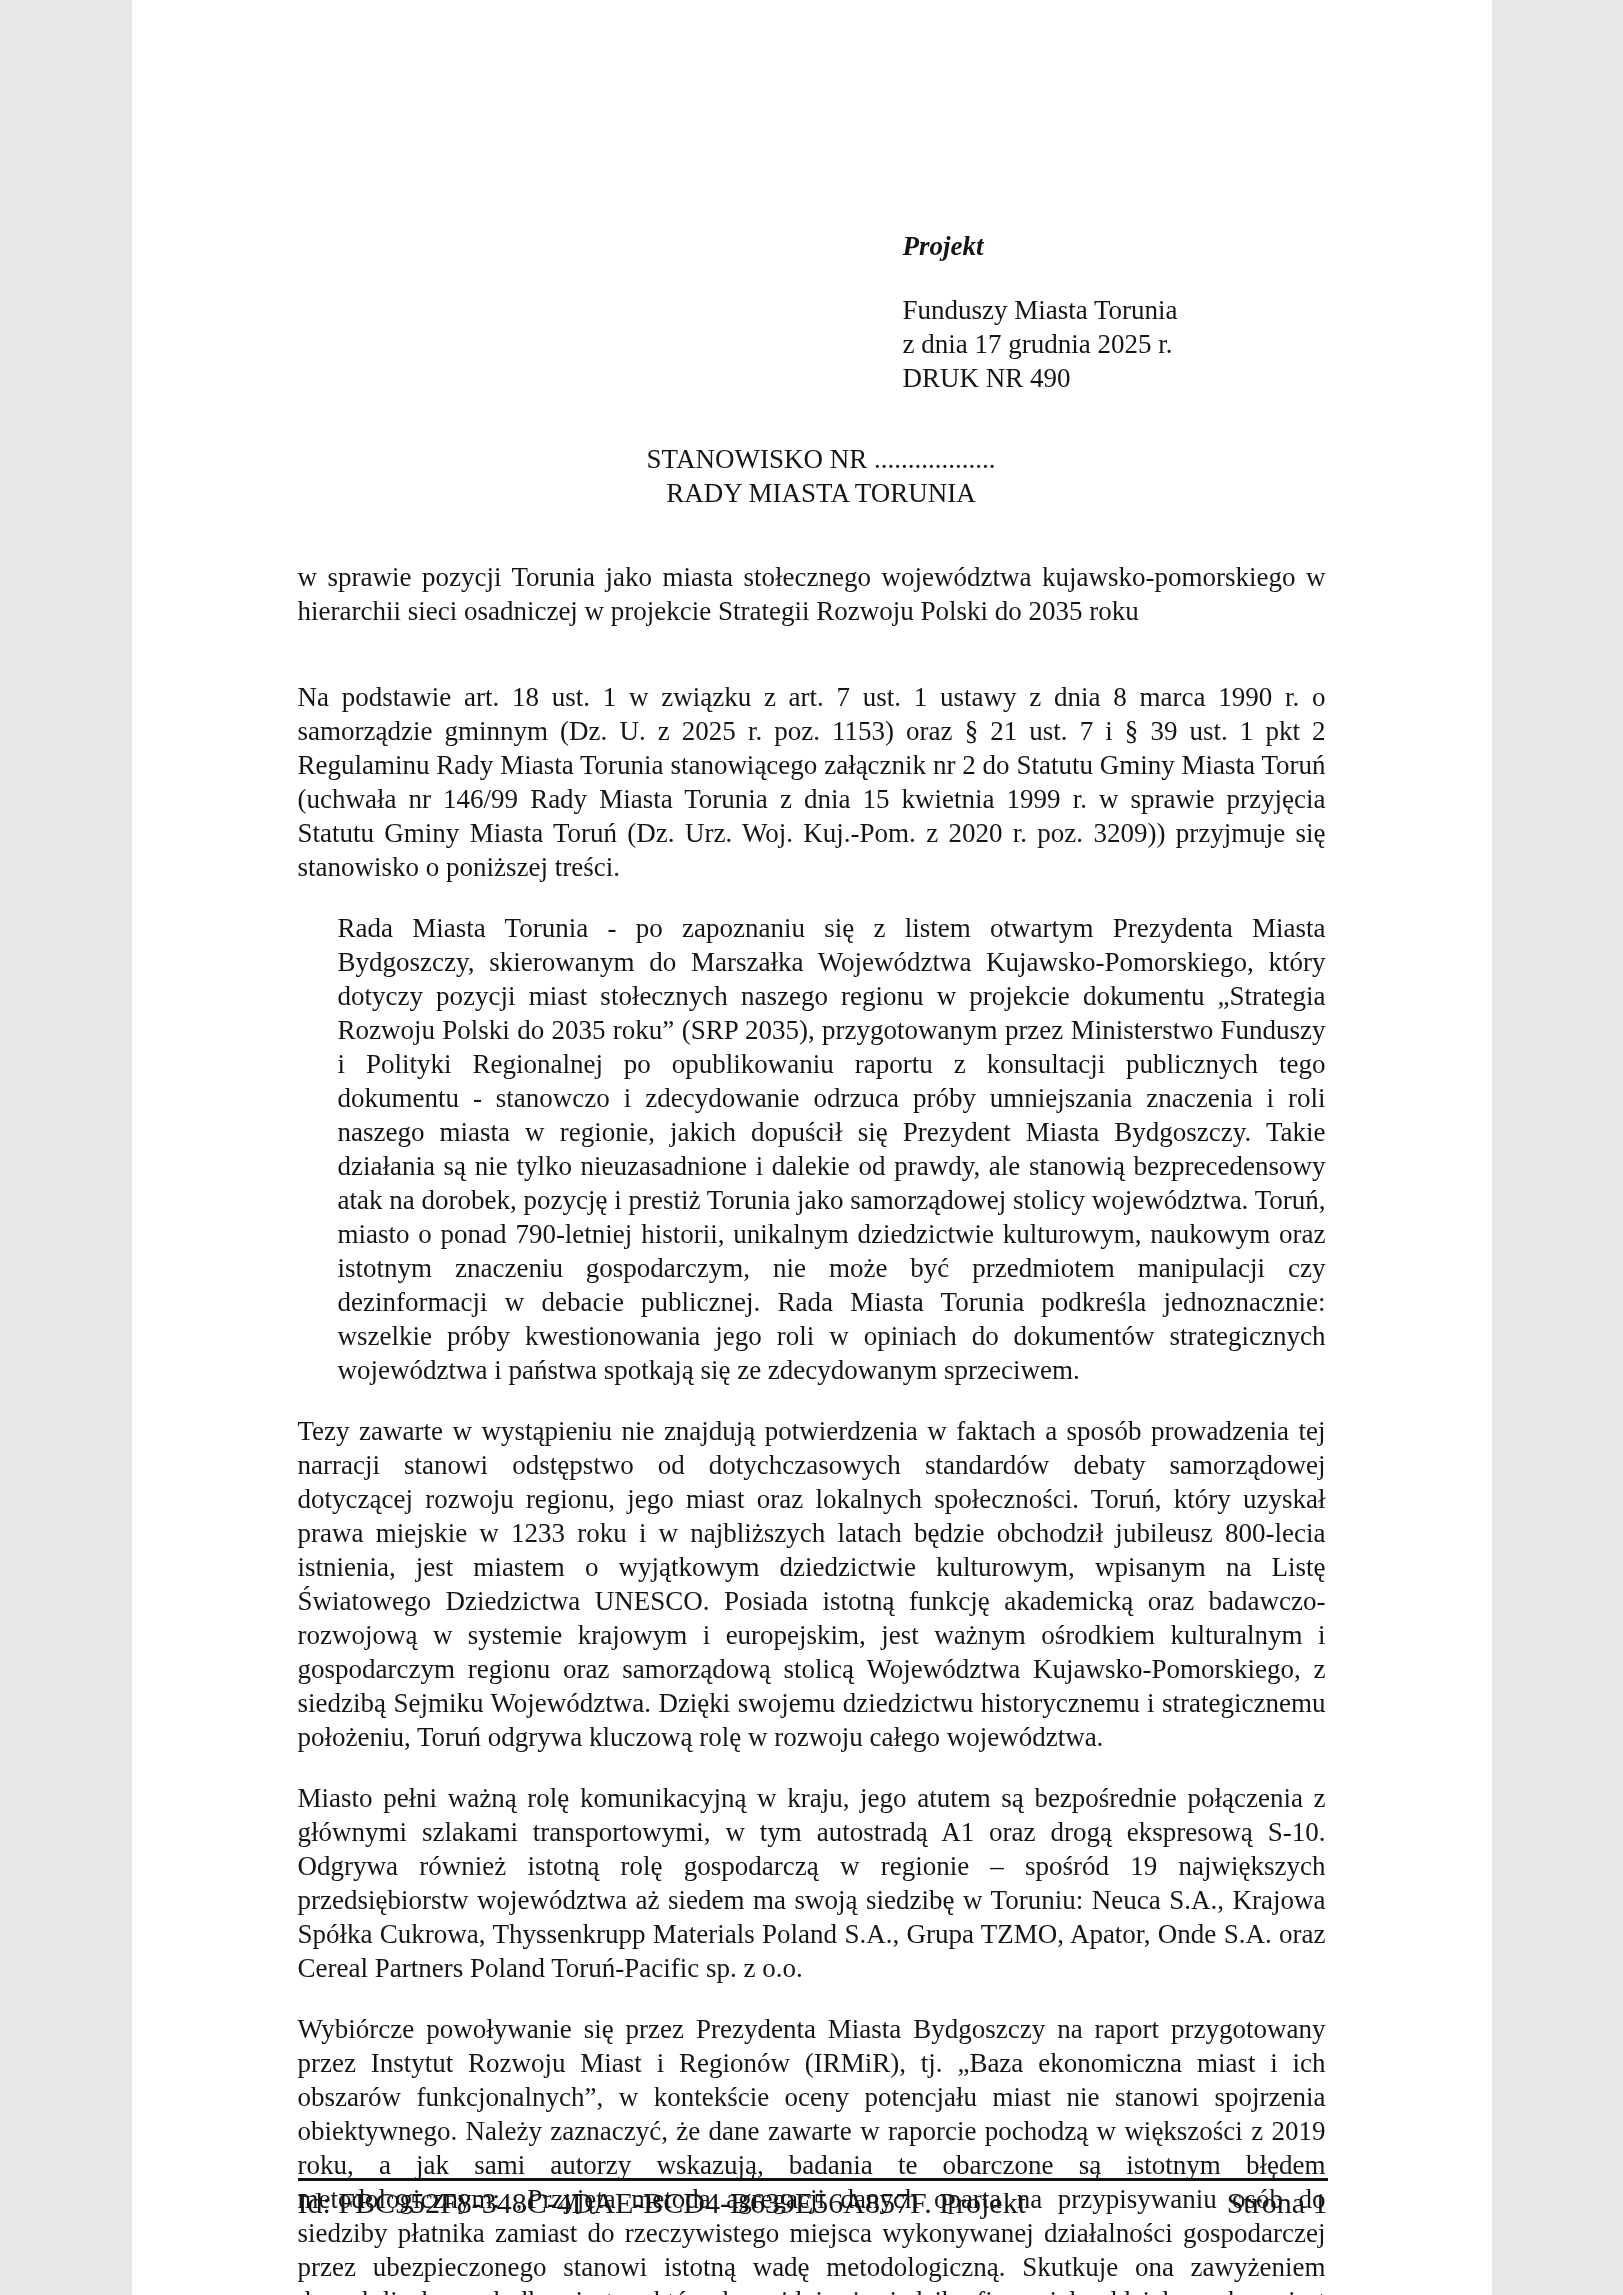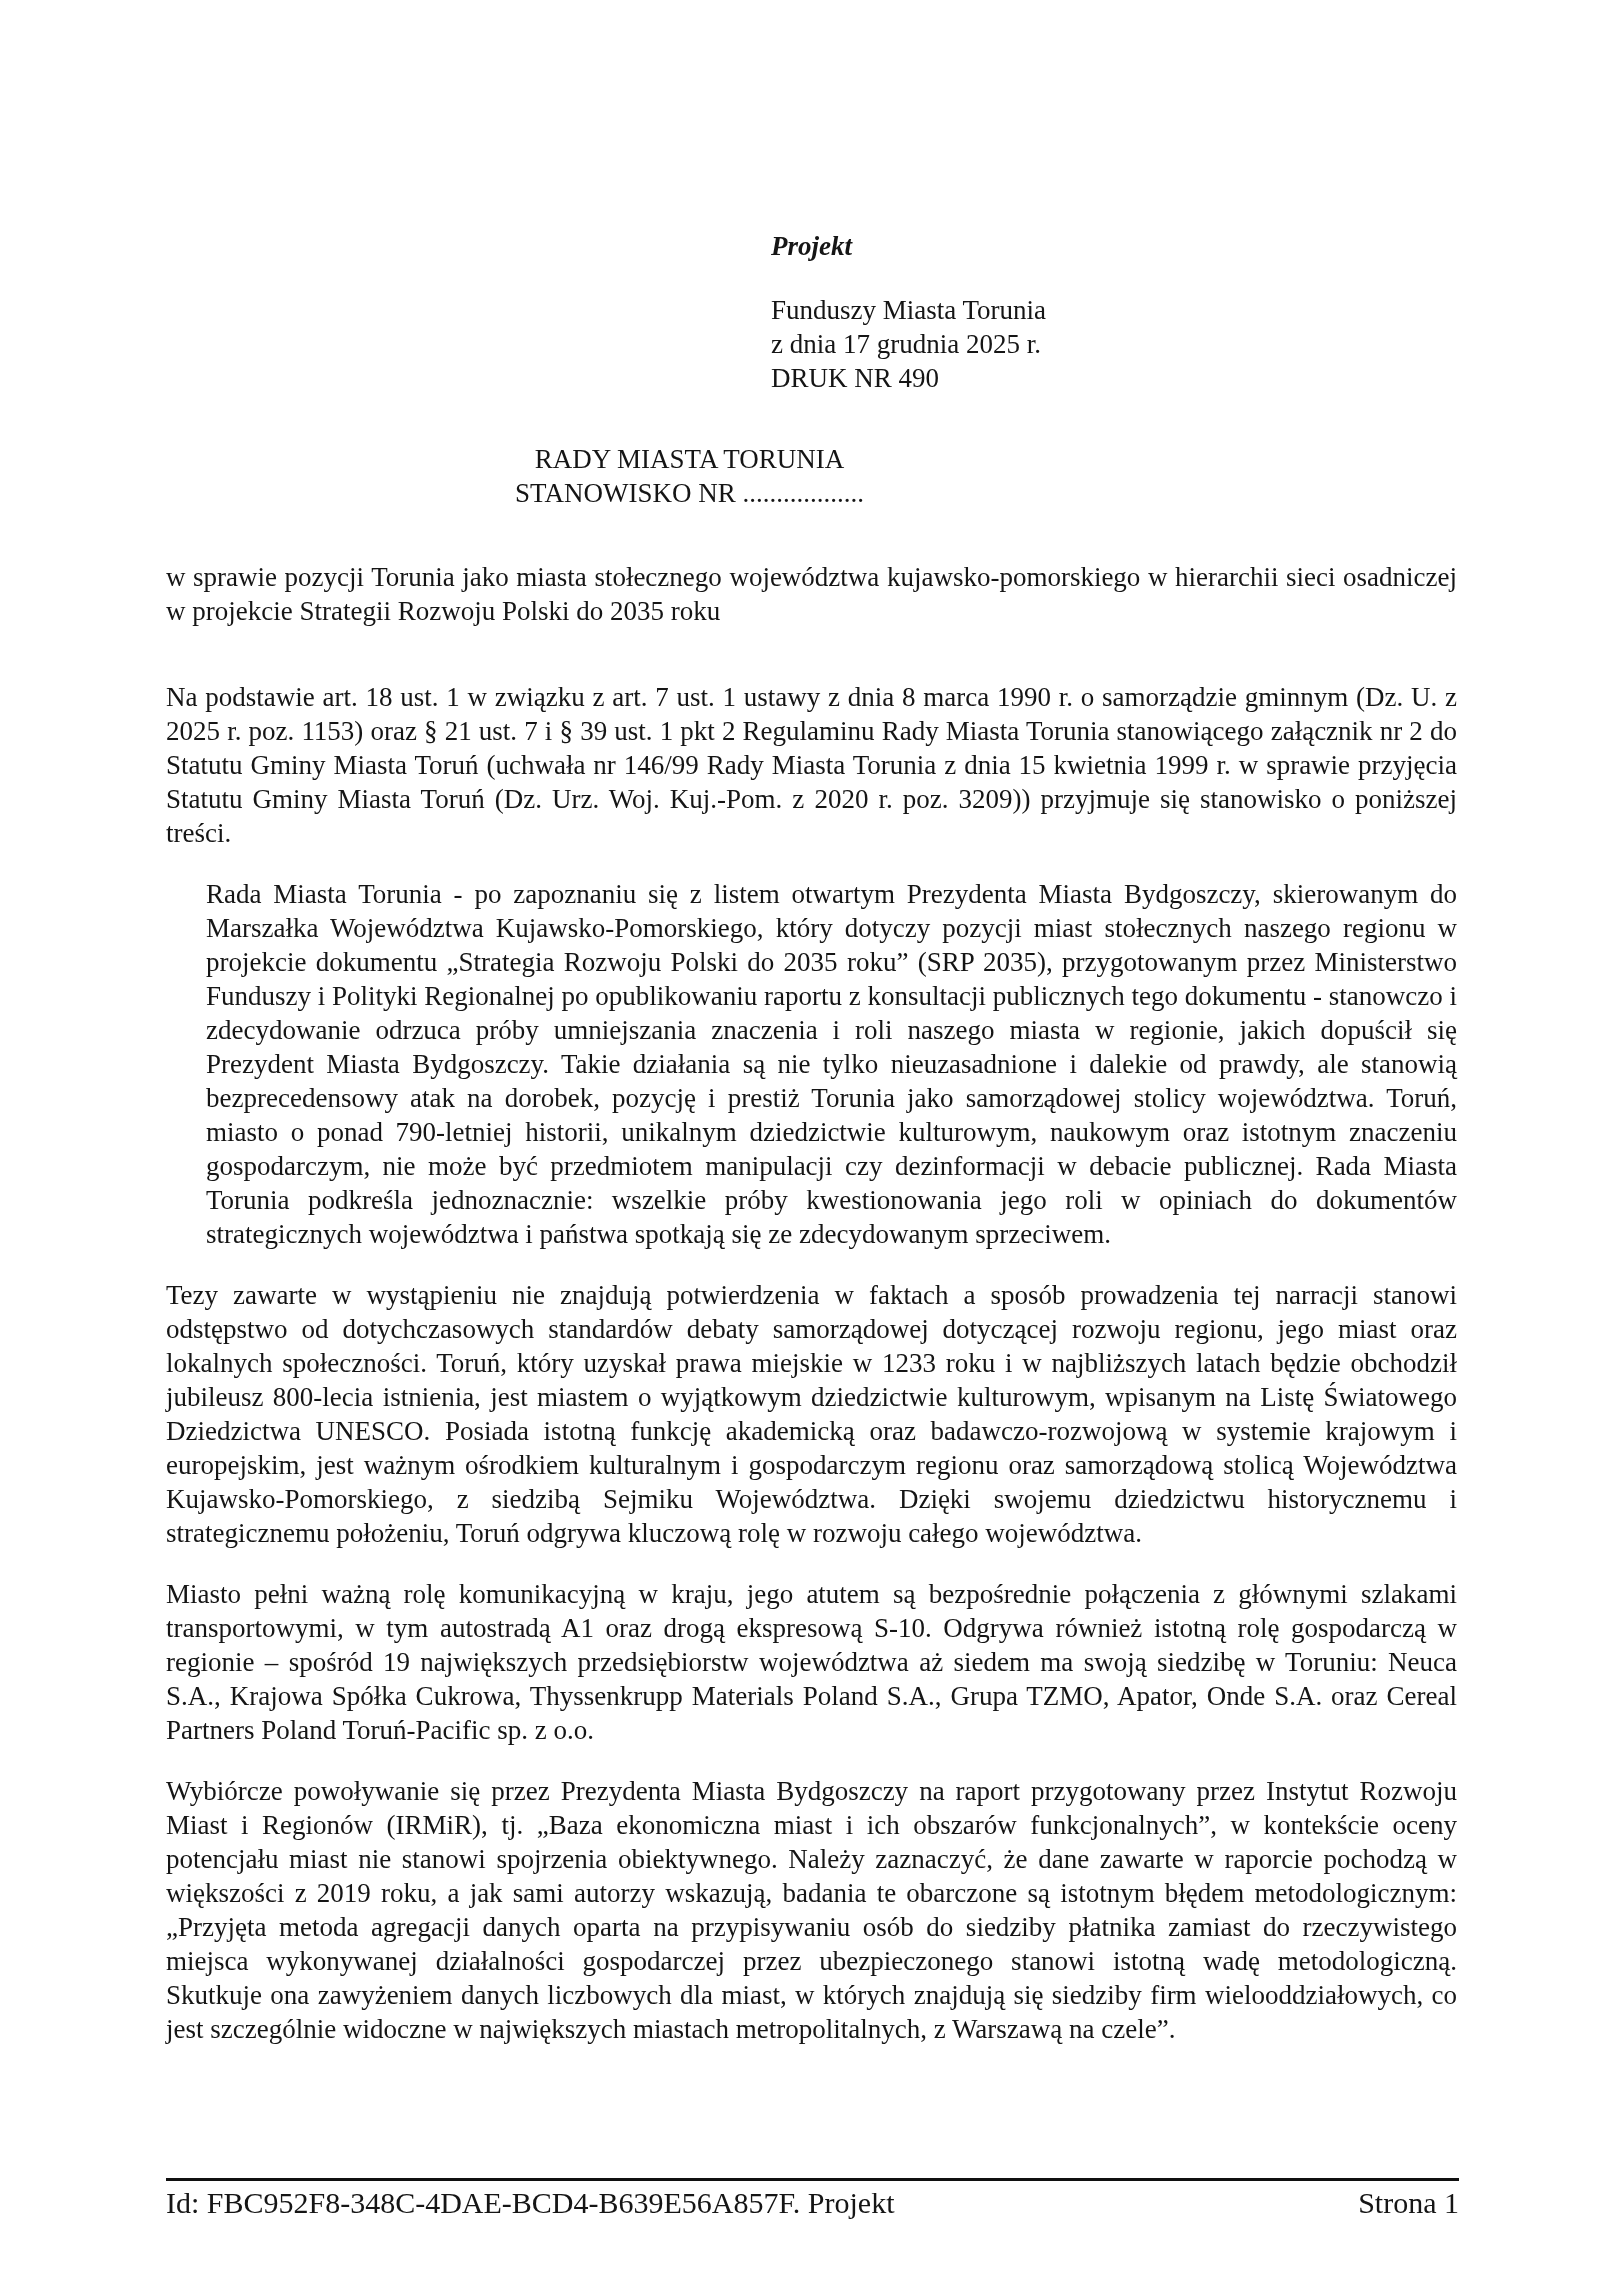--- a/index.html
+++ b/index.html
@@ -2,21 +2,21 @@
 <html lang="pl" style="font-size:10.5px"><head>
 <meta charset="utf-8">
 <style>
   html, body {
     margin: 0;
     padding: 0;
     background: #e8e8e8;
   }
   .page {
     position: relative;
-    width: 1623px;
+    width: 1360px;
     height: 2295px;
     margin: 0 auto;
     background: #ffffff;
     color: #151515;
     font-family: "Liberation Serif", "DejaVu Serif", serif;
     font-size: 27px;
     line-height: 34px;
     box-sizing: border-box;
     padding: 0 166px;
     overflow: hidden;
@@ -74,22 +74,22 @@
 <div class="page">
 
   <div class="header-block">
     <p class="projekt">Projekt</p>
     <p class="header-line">Funduszy Miasta Torunia</p>
     <p class="header-line">z dnia 17 grudnia 2025 r.</p>
     <p class="header-line">DRUK NR 490</p>
   </div>
 
   <div class="title-block">
+    <p class="title-line">STANOWISKO NR ..................</p>
     <p class="title-line">RADY MIASTA TORUNIA</p>
-    <p class="title-line">STANOWISKO NR ..................</p>
   </div>
 
   <p class="subject">w sprawie pozycji Torunia jako miasta stołecznego województwa kujawsko-pomorskiego w hierarchii sieci osadniczej w projekcie Strategii Rozwoju Polski do 2035 roku</p>
 
   <p class="legal">Na podstawie art. 18 ust. 1 w związku z art. 7 ust. 1 ustawy z dnia 8 marca 1990 r. o samorządzie gminnym (Dz. U. z 2025 r. poz. 1153) oraz § 21 ust. 7 i § 39 ust. 1 pkt 2 Regulaminu Rady Miasta Torunia stanowiącego załącznik nr 2 do Statutu Gminy Miasta Toruń (uchwała nr 146/99 Rady Miasta Torunia z dnia 15 kwietnia 1999 r. w sprawie przyjęcia Statutu Gminy Miasta Toruń (Dz. Urz. Woj. Kuj.-Pom. z 2020 r. poz. 3209)) przyjmuje się stanowisko o poniższej treści.</p>
 
   <div>
     <p class="body-para">Rada Miasta Torunia - po zapoznaniu się z listem otwartym Prezydenta Miasta Bydgoszczy, skierowanym do Marszałka Województwa Kujawsko-Pomorskiego, który dotyczy pozycji miast stołecznych naszego regionu w projekcie dokumentu „Strategia Rozwoju Polski do 2035 roku” (SRP 2035), przygotowanym przez Ministerstwo Funduszy i Polityki Regionalnej po opublikowaniu raportu z konsultacji publicznych tego dokumentu - stanowczo i zdecydowanie odrzuca próby umniejszania znaczenia i roli naszego miasta w regionie, jakich dopuścił się Prezydent Miasta Bydgoszczy. Takie działania są nie tylko nieuzasadnione i dalekie od prawdy, ale stanowią bezprecedensowy atak na dorobek, pozycję i prestiż Torunia jako samorządowej stolicy województwa. Toruń, miasto o ponad 790-letniej historii, unikalnym dziedzictwie kulturowym, naukowym oraz istotnym znaczeniu gospodarczym, nie może być przedmiotem manipulacji czy dezinformacji w debacie publicznej. Rada Miasta Torunia podkreśla jednoznacznie: wszelkie próby kwestionowania jego roli w opiniach do dokumentów strategicznych województwa i państwa spotkają się ze zdecydowanym sprzeciwem.</p>
     <p class="body-para">Tezy zawarte w wystąpieniu nie znajdują potwierdzenia w faktach a sposób prowadzenia tej narracji stanowi odstępstwo od dotychczasowych standardów debaty samorządowej dotyczącej rozwoju regionu, jego miast oraz lokalnych społeczności. Toruń, który uzyskał prawa miejskie w 1233 roku i w najbliższych latach będzie obchodził jubileusz 800-lecia istnienia, jest miastem o wyjątkowym dziedzictwie kulturowym, wpisanym na Listę Światowego Dziedzictwa UNESCO. Posiada istotną funkcję akademicką oraz badawczo-rozwojową w systemie krajowym i europejskim, jest ważnym ośrodkiem kulturalnym i gospodarczym regionu oraz samorządową stolicą Województwa Kujawsko-Pomorskiego, z siedzibą Sejmiku Województwa. Dzięki swojemu dziedzictwu historycznemu i strategicznemu położeniu, Toruń odgrywa kluczową rolę w rozwoju całego województwa.</p>
     <p class="body-para">Miasto pełni ważną rolę komunikacyjną w kraju, jego atutem są bezpośrednie połączenia z głównymi szlakami transportowymi, w tym autostradą A1 oraz drogą ekspresową S-10. Odgrywa również istotną rolę gospodarczą w regionie – spośród 19 największych przedsiębiorstw województwa aż siedem ma swoją siedzibę w Toruniu: Neuca S.A., Krajowa Spółka Cukrowa, Thyssenkrupp Materials Poland S.A., Grupa TZMO, Apator, Onde S.A. oraz Cereal Partners Poland Toruń-Pacific sp. z o.o.</p>

